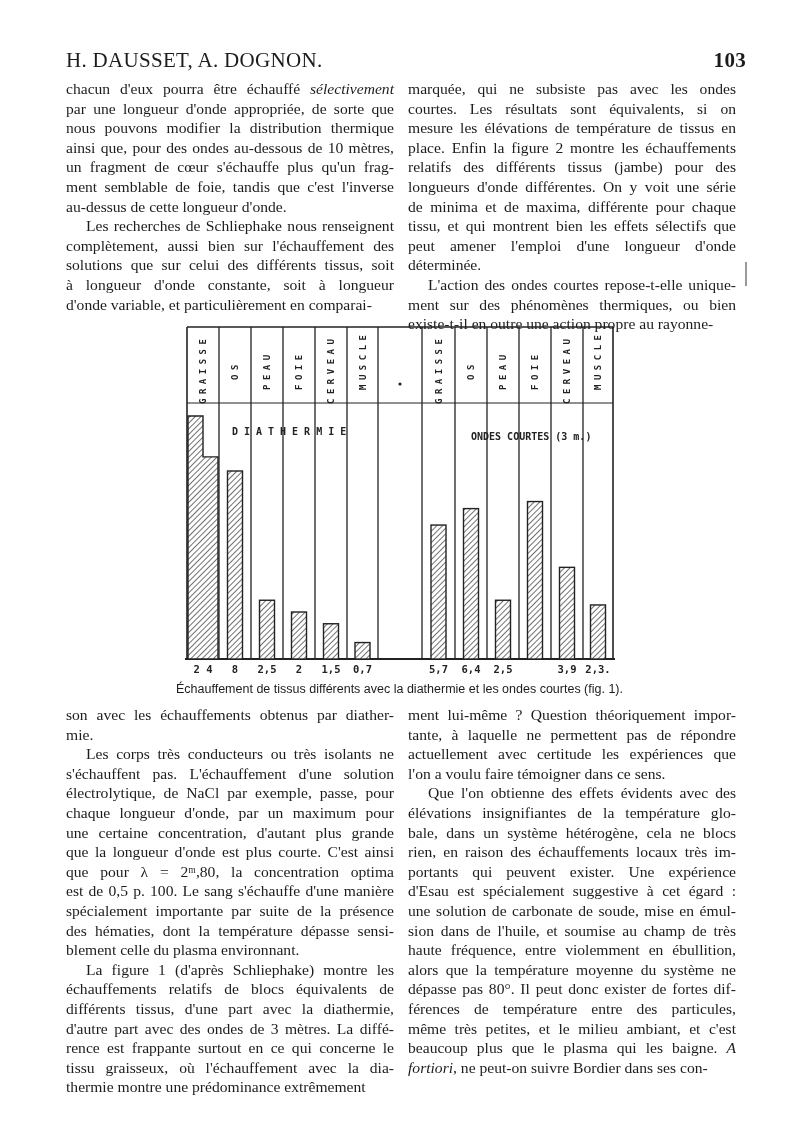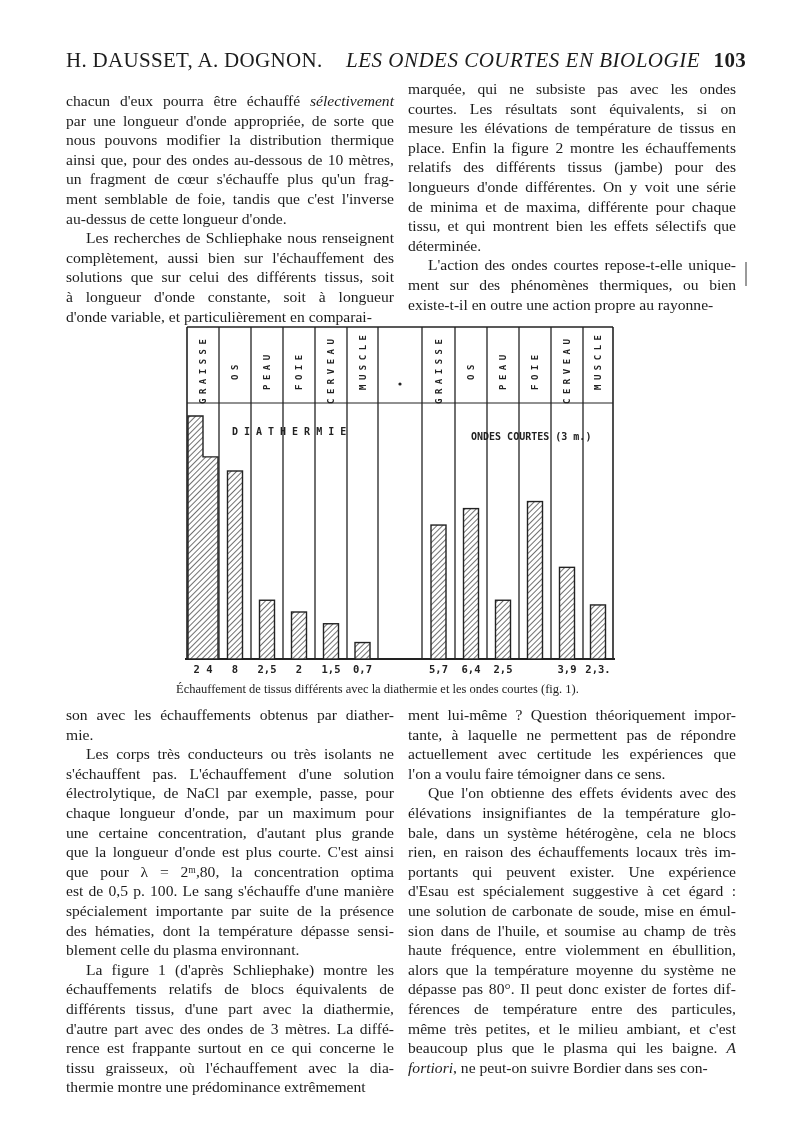--- a/index.html
+++ b/index.html
@@ -7,41 +7,40 @@
          font-family: "DejaVu Serif", "Liberation Serif", serif; color: #1c1c1c; }
   .header { position: absolute; top: 48px; left: 66px; width: 680px; height: 26px;
             font-family: "Liberation Serif", serif; font-size: 21px; letter-spacing: 0.3px; }
   .header .authors { position: absolute; left: 0; top: 0; white-space: nowrap; }
   .header .title { position: absolute; left: 280px; top: 0; font-style: italic; white-space: nowrap; letter-spacing: 0.5px; }
   .header .pageno { position: absolute; right: 0; top: 0; font-weight: bold; }
   .col { position: absolute; font-family: "Liberation Serif", serif; font-size: 15.6px;
          line-height: 19.6px; text-align: justify; }
   .col .line { display: block; text-align: justify; text-align-last: justify; white-space: nowrap; }
   .col .line.last { text-align-last: left; }
-  #col-top-left { left: 66px; top: 79px; width: 328px; margin-top: 12px; }
+  #col-top-left { left: 66px; top: 79px; width: 328px; }
   #col-top-right { left: 408px; top: 79px; width: 328px; }
   #col-bot-left { left: 66px; top: 705px; width: 328px; }
   #col-bot-right { left: 408px; top: 705px; width: 328px; }
   .em { font-style: italic; }
   .margin-mark { position: absolute; left: 745px; top: 262px; width: 2px; height: 24px; background: #9a9a9a; }
 
   #figure { position: absolute; left: 180px; top: 318px; width: 440px; height: 365px; }
   #figure svg { position: absolute; left: 0; top: 0; }
-  .caption { position: absolute; left: 176px; top: 682px; width: 460px; font-family: Liberation Serif, serif;
+  .caption { position: absolute; left: 176px; top: 682px; width: 460px; font-family: Liberation Sans, sans-serif;
              font-size: 12.5px; white-space: nowrap; }
   .col-label { font-family: "DejaVu Sans Mono", monospace; font-size: 9px; font-weight: bold; fill: #222; }
   .value-label { font-family: "DejaVu Sans Mono", monospace; font-size: 10.5px; font-weight: bold; fill: #222; }
   .group-label { font-family: "DejaVu Sans Mono", monospace; font-size: 10px; font-weight: bold; fill: #222; }
 </style>
 </head>
 <body>
 
 <div class="header">
   <span class="authors">H. DAUSSET, A. DOGNON.</span>
-  <span class="title">LES ONDES COURTES EN BIOLOGIE</span>
   <span class="pageno">103</span>
 </div>
 
 <div class="col" id="col-top-left">
     <span class="line">chacun d'eux pourra être échauffé <span class="em">sélectivement</span></span>
     <span class="line">par une longueur d'onde appropriée, de sorte que</span>
     <span class="line">nous pouvons modifier la distribution thermique</span>
     <span class="line">ainsi que, pour des ondes au-dessous de 10 mètres,</span>
     <span class="line">un fragment de cœur s'échauffe plus qu'un frag-</span>
     <span class="line">ment semblable de foie, tandis que c'est l'inverse</span>
@@ -54,20 +53,21 @@
   </div>
 <div class="col" id="col-top-right">
     <span class="line">marquée, qui ne subsiste pas avec les ondes</span>
     <span class="line">courtes. Les résultats sont équivalents, si on</span>
     <span class="line">mesure les élévations de température de tissus en</span>
     <span class="line">place. Enfin la figure 2 montre les échauffements</span>
     <span class="line">relatifs des différents tissus (jambe) pour des</span>
     <span class="line">longueurs d'onde différentes. On y voit une série</span>
     <span class="line">de minima et de maxima, différente pour chaque</span>
     <span class="line">tissu, et qui montrent bien les effets sélectifs que</span>
+    <span class="line">peut amener l'emploi d'une longueur d'onde</span>
     <span class="line last">déterminée.</span>
     <span class="line" style="padding-left: 20px;">L'action des ondes courtes repose-t-elle unique-</span>
     <span class="line">ment sur des phénomènes thermiques, ou bien</span>
     <span class="line last">existe-t-il en outre une action propre au rayonne-</span>
   </div>
 
 <div class="margin-mark"></div>
 
 <div id="figure">
   <svg id="chart" width="440" height="365" viewBox="0 0 440 365" xmlns="http://www.w3.org/2000/svg">

